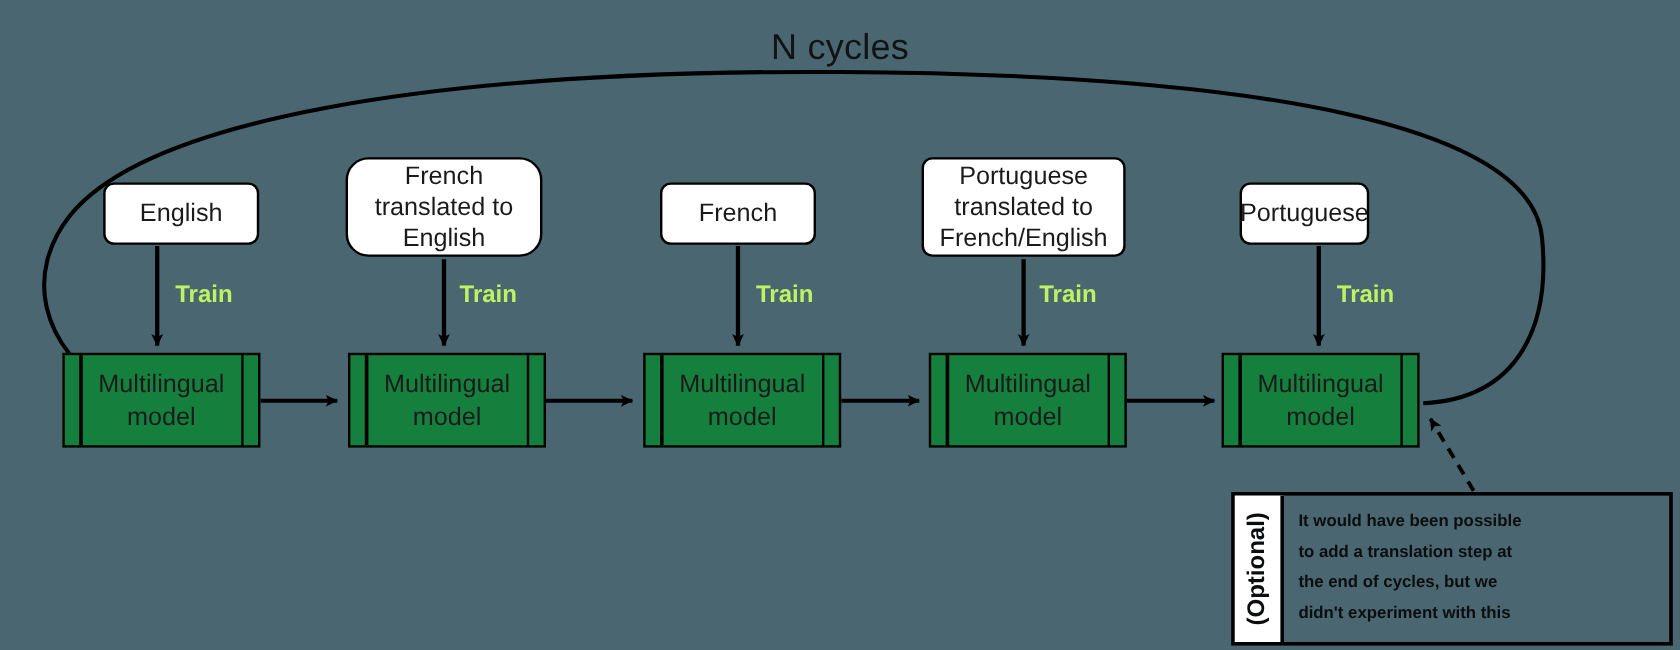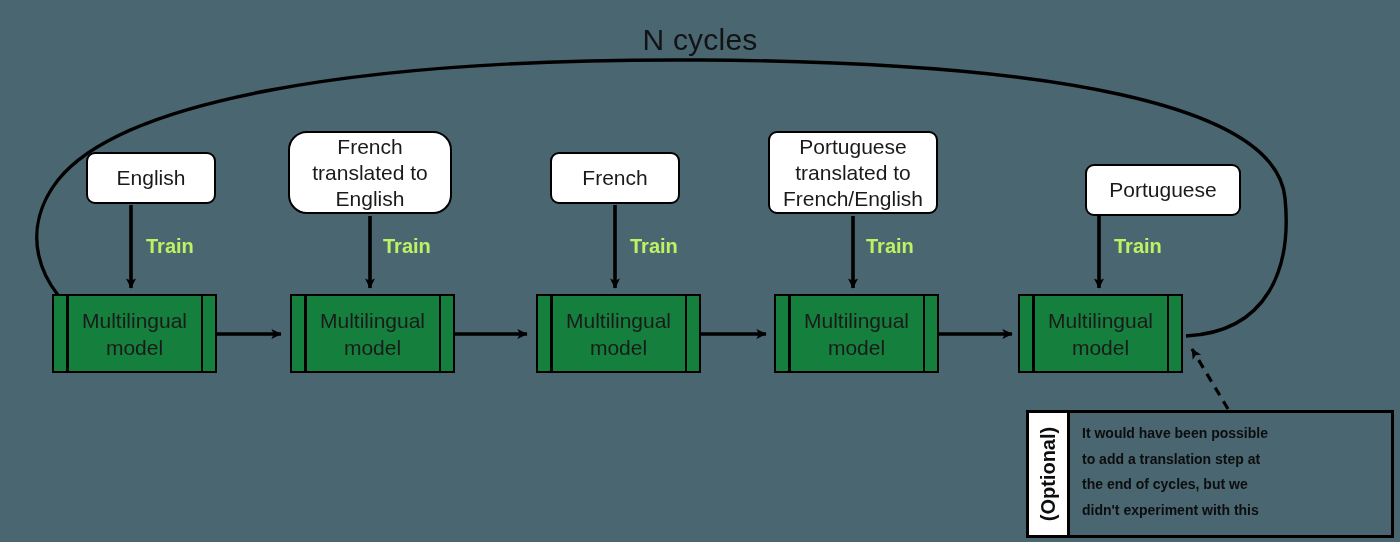--- a/index.html
+++ b/index.html
@@ -214,21 +214,21 @@
 French/English</span>
   </div>
   <div class="train-label" style="left:866px; top:235px;">Train</div>
   <div class="model-box" style="left:774px; top:294px; width:165px; height:79px;">
     <span class="bar left"></span>
     <span class="bar right"></span>
     <span class="model-label">Multilingual
 model</span>
   </div>
 
-  <div class="src-box" style="left:1085px; top:152px; width:156px; height:52px;margin-top:12px;">
+  <div class="src-box" style="left:1033px; top:152px; width:108px; height:52px;">
     <span>Portuguese</span>
   </div>
   <div class="train-label" style="left:1114px; top:235px;">Train</div>
   <div class="model-box" style="left:1018px; top:294px; width:165px; height:79px;">
     <span class="bar left"></span>
     <span class="bar right"></span>
     <span class="model-label">Multilingual
 model</span>
   </div>
 

